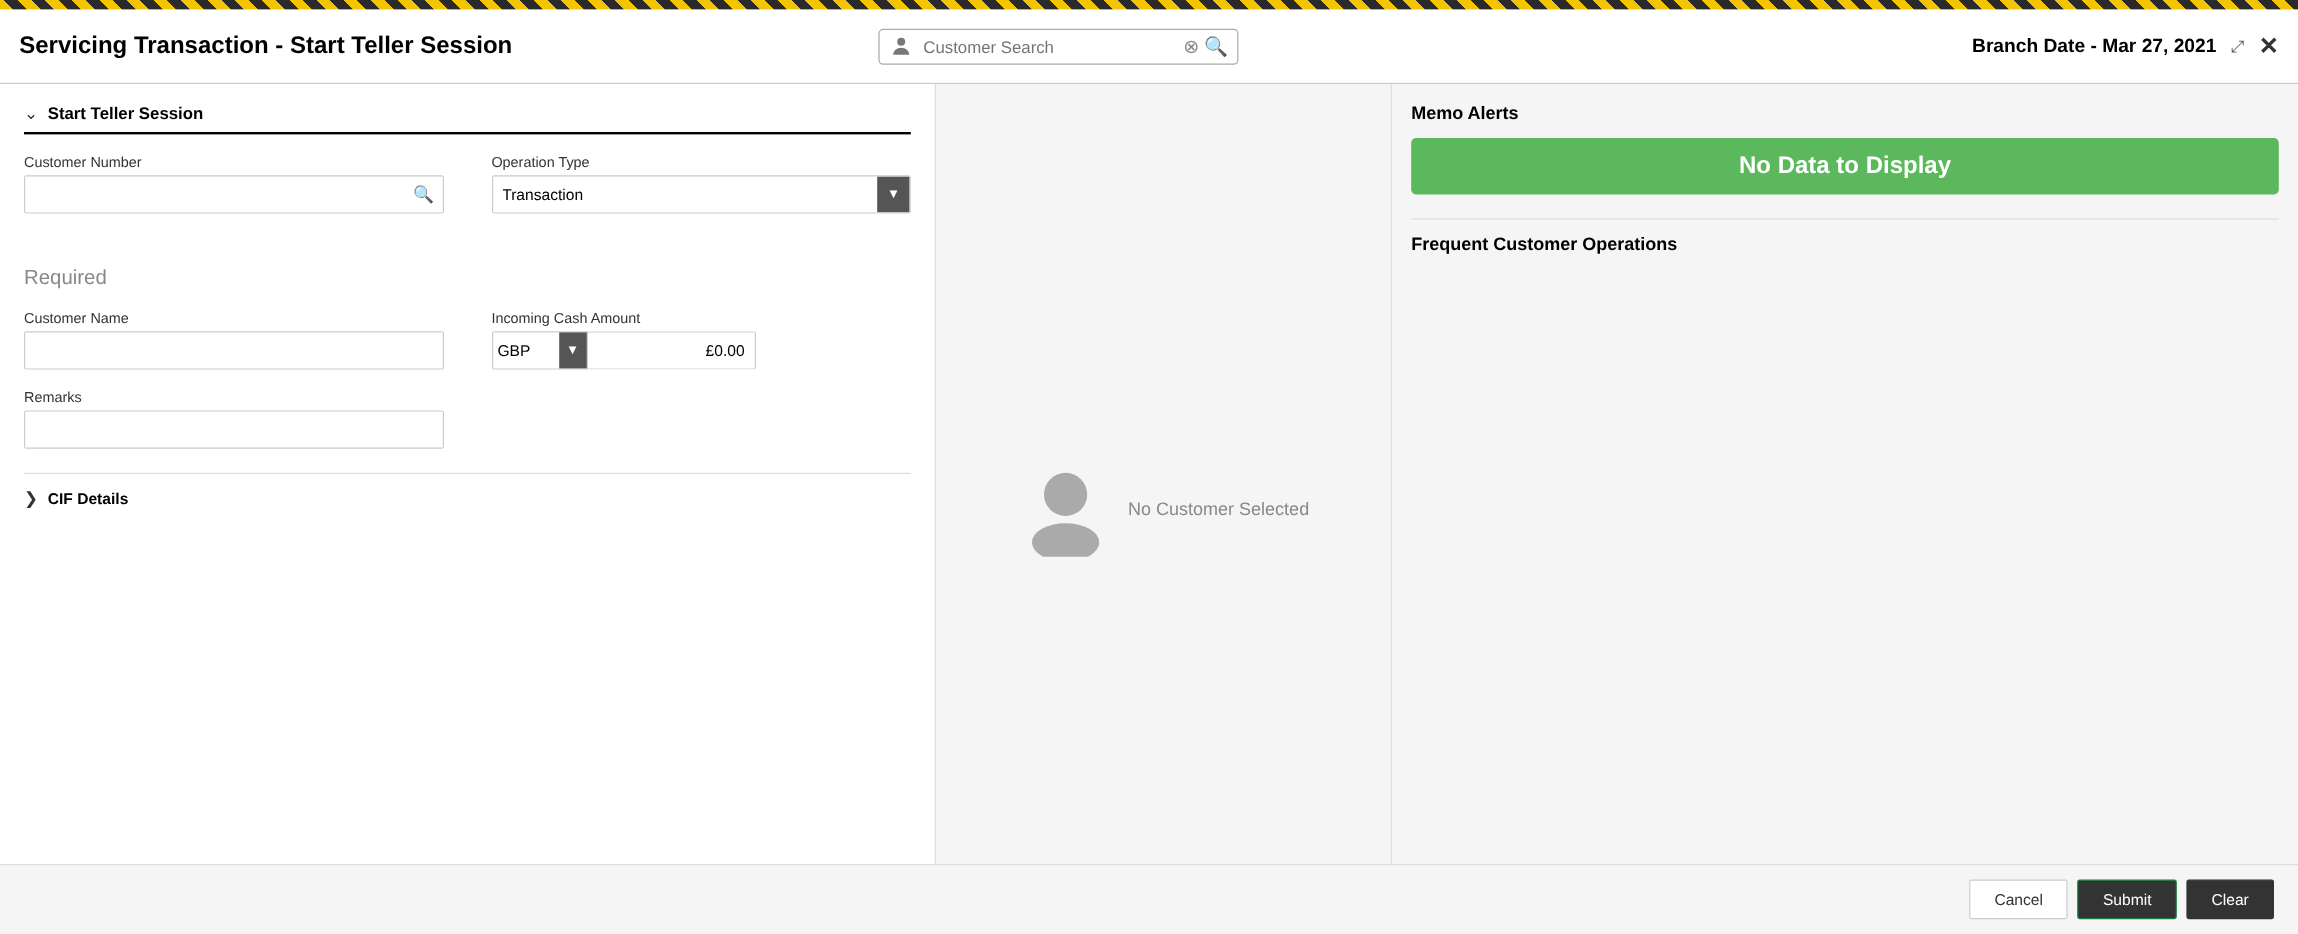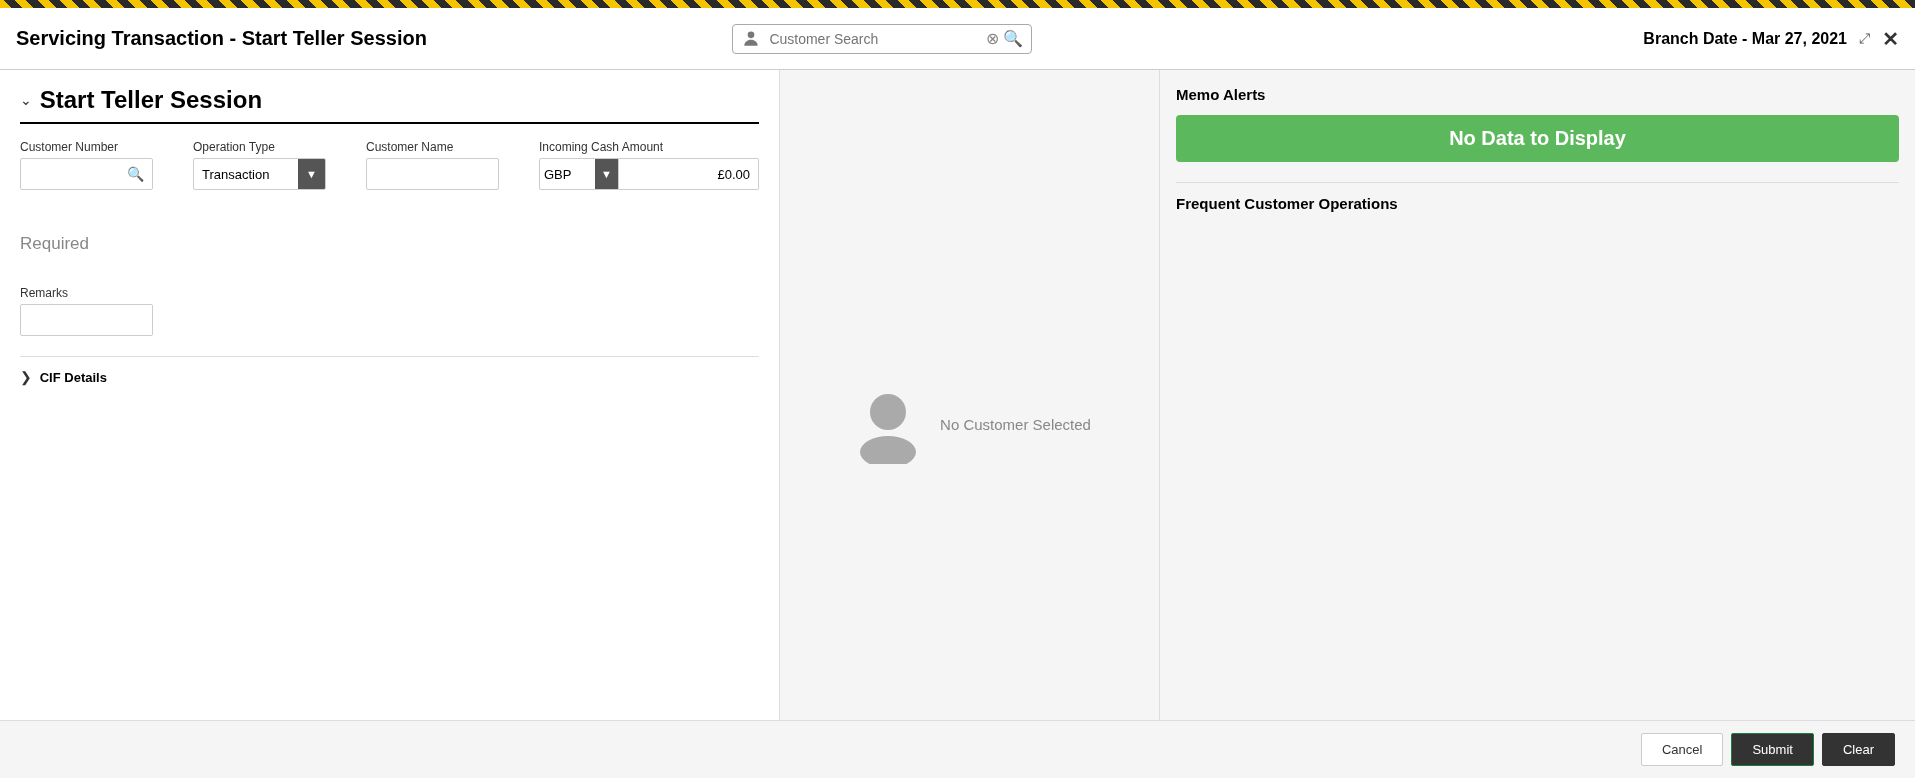--- a/index.html
+++ b/index.html
@@ -116,35 +116,35 @@
     .section-header {
       display: flex;
       align-items: center;
       gap: 8px;
       margin-bottom: 16px;
       padding-bottom: 8px;
       border-bottom: 2px solid #000;
     }
 
     .section-header-title {
-      font-size: 24px;
+      font-size: 14px;
       font-weight: bold;
       color: #000;
       text-align: center;
     }
 
     .chevron-down {
       font-size: 14px;
       cursor: pointer;
       color: #333;
     }
 
     .form-grid {
       display: grid;
-      grid-template-columns: 1fr 1fr 1fr 1fr;
+      grid-template-columns: 1fr 1fr;
       gap: 16px 40px;
     }
 
     .form-group {
       display: flex;
       flex-direction: column;
       gap: 4px;
     }
 
     .form-label {

